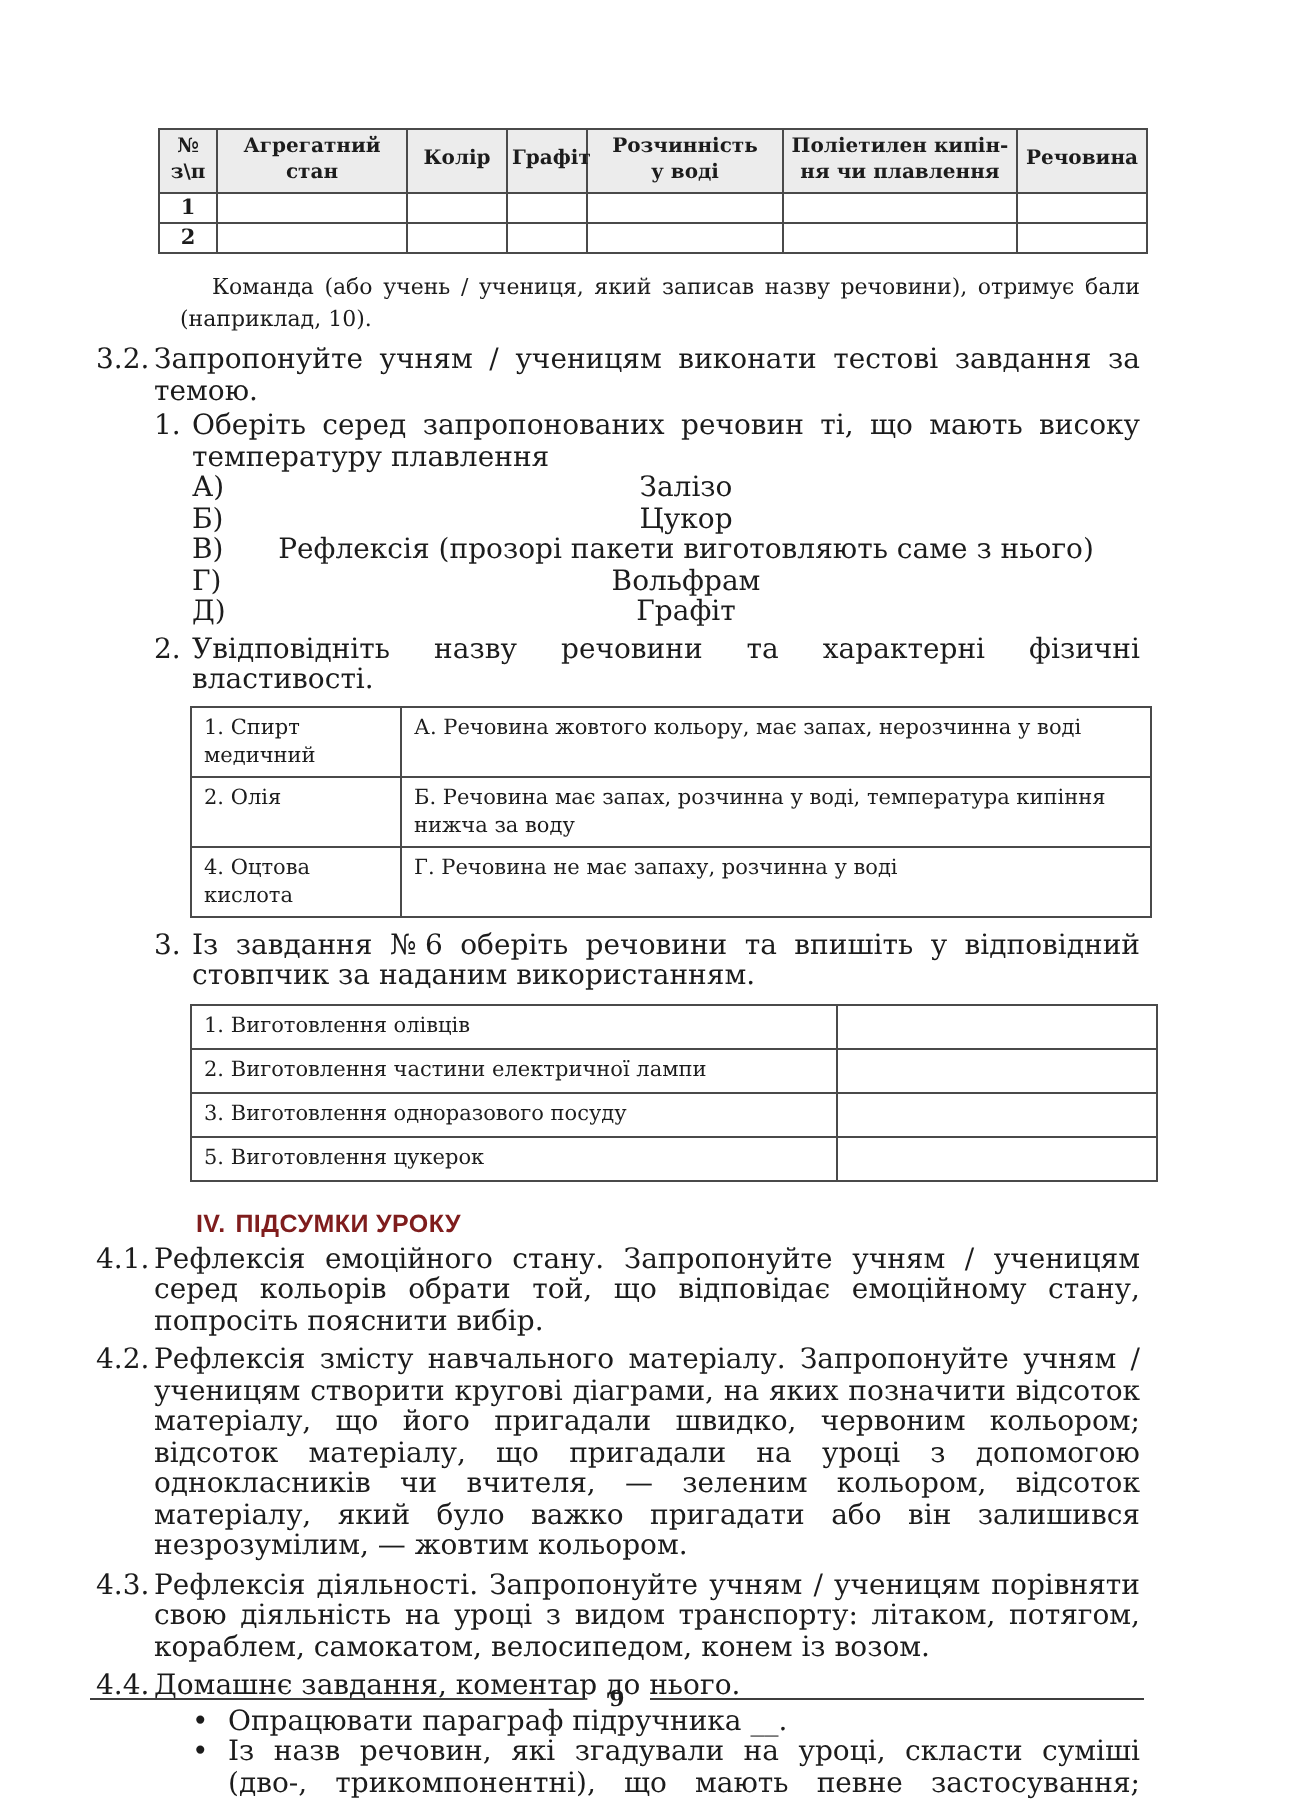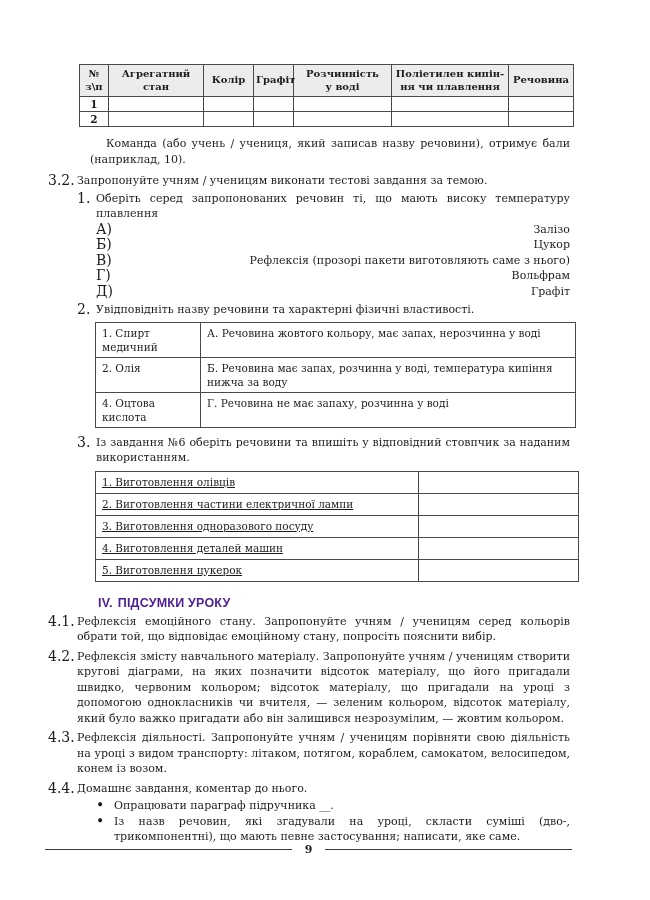--- a/index.html
+++ b/index.html
@@ -17,26 +17,26 @@
     padding:64px 80px 0 48px;
     overflow:hidden;
   }
 
   
   .para { font-size:11px; line-height:15.5px; text-align:justify; }
   .indent-para { margin-left:42px; text-indent:16px; margin-top:9px; }
 
   .hang { display:flex; align-items:flex-start; }
   .hang .num { flex:0 0 29px; font-size:14px; line-height:15.5px; }
-  .hang .txt { flex:1; font-size:11px; line-height:15.5px; text-align:justify; }
+  .hang .txt { flex:1; font-size:14px; line-height:15.5px; text-align:justify; }
   .lvl1 { margin-left:29px; }
   .lvl1 .num { flex-basis:19px; }
   .lvl2 { margin-left:48px; }
   .lvl2 .num { flex-basis:20px; }
-  .lvl2 .txt { text-align:right; }
+  .lvl2 .txt { text-align:center; }
   .bullet-row { margin-left:48px; }
   .bullet-row .num { flex-basis:18px; text-align:left; }
 
   
   table { border-collapse:collapse; table-layout:fixed; }
   table, th, td { border:1px solid #4a4a4a; }
   table { border:1.5px solid #3c3c3c; }
 
   .t1 { width:494px; margin-left:31px; }
   .t1 th {
@@ -52,29 +52,29 @@
 
   .t2 { width:480px; margin-left:47px; margin-top:4px; }
   .t2 td {
     font-size:10.5px; line-height:14px;
     padding:3px 6px; vertical-align:top; text-align:left;
   }
 
   .t3 { width:483px; margin-left:47px; margin-top:5px; }
   .t3 td {
     font-size:10.5px; line-height:13px;
-    padding:4px 6px; vertical-align:top; text-align:left;text-decoration:underline;
+    padding:4px 6px; vertical-align:top; text-align:left;
   }
 
   
   .summary-heading {
     margin-top:14px; margin-left:10px;
     font-family:"Liberation Sans", sans-serif;
     font-weight:bold; font-size:12.5px; letter-spacing:0.2px;
-    color:#4c1d95;
+    color:#7f1d1d;
     padding-left:40px;
   }
   .summary-heading .h-num { margin-right:5px; }
 
   
   .mt2{margin-top:2px;} .mt3{margin-top:3px;} .mt4{margin-top:4px;justify-content:flex-end;} .mt6{margin-top:6px;} .mt7{margin-top:7px;}
 
   
   .footer {
     position:absolute; left:45px; right:78px; top:844px;
@@ -207,24 +207,20 @@
     </tr>
     <tr>
       <td>2. Виготовлення частини електричної лампи</td>
       <td></td>
     </tr>
     <tr>
       <td>3. Виготовлення одноразового посуду</td>
       <td></td>
     </tr>
     <tr>
-      <td>4. Виготовлення деталей машин</td>
-      <td></td>
-    </tr>
-    <tr>
       <td>5. Виготовлення цукерок</td>
       <td></td>
     </tr>
   </tbody>
     </table>
 
   <div class="summary-heading">
     <span class="h-num">IV.</span><span>ПІДСУМКИ УРОКУ</span>
   </div>
 

